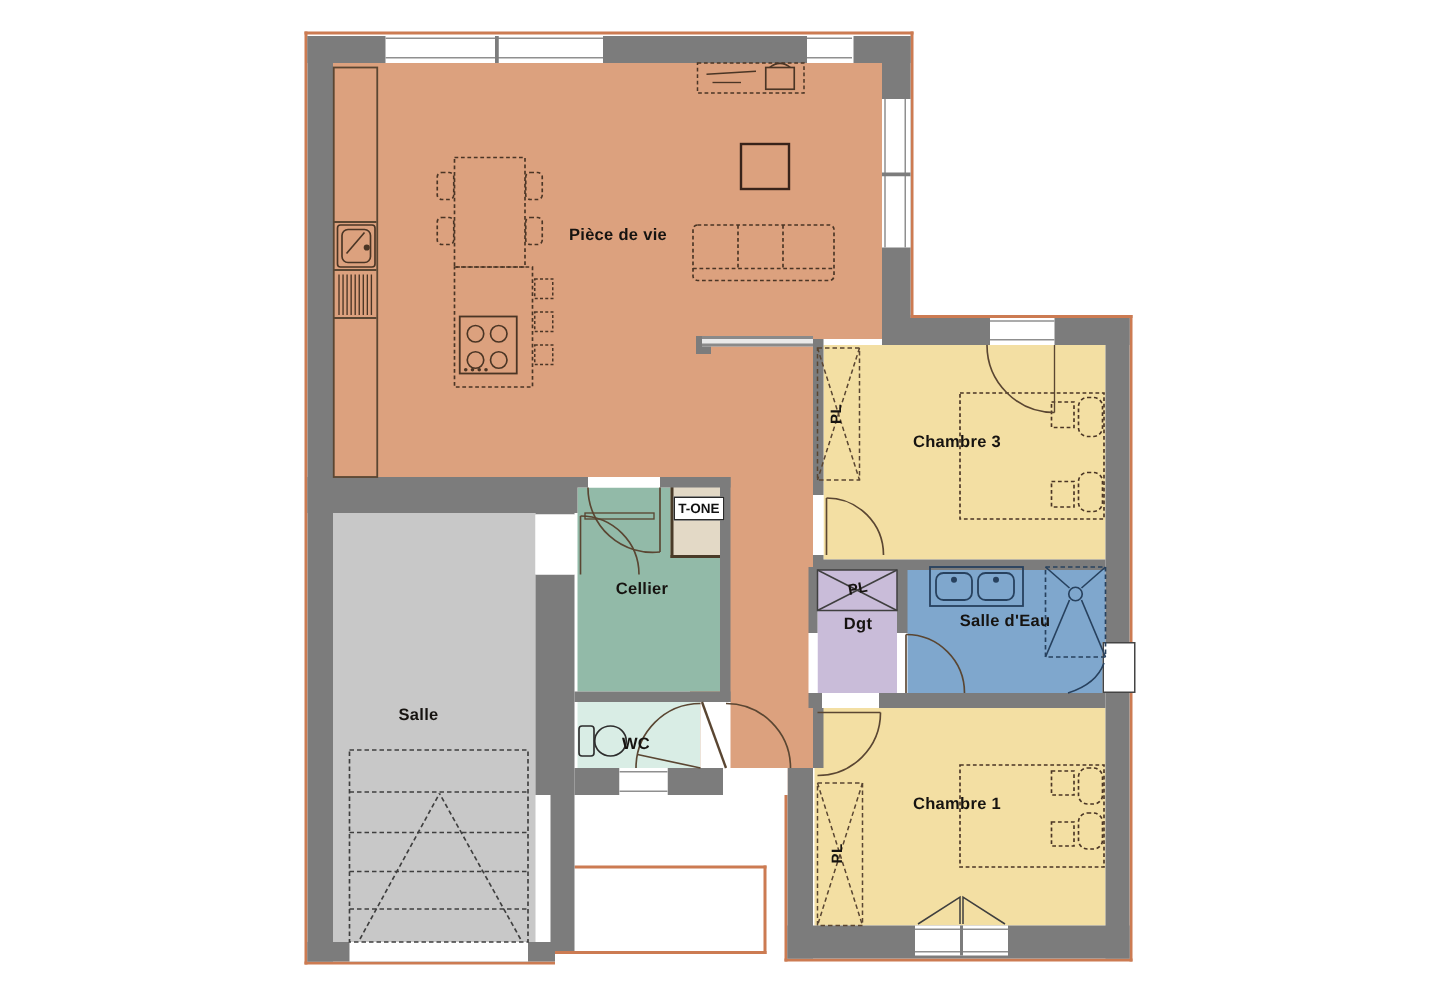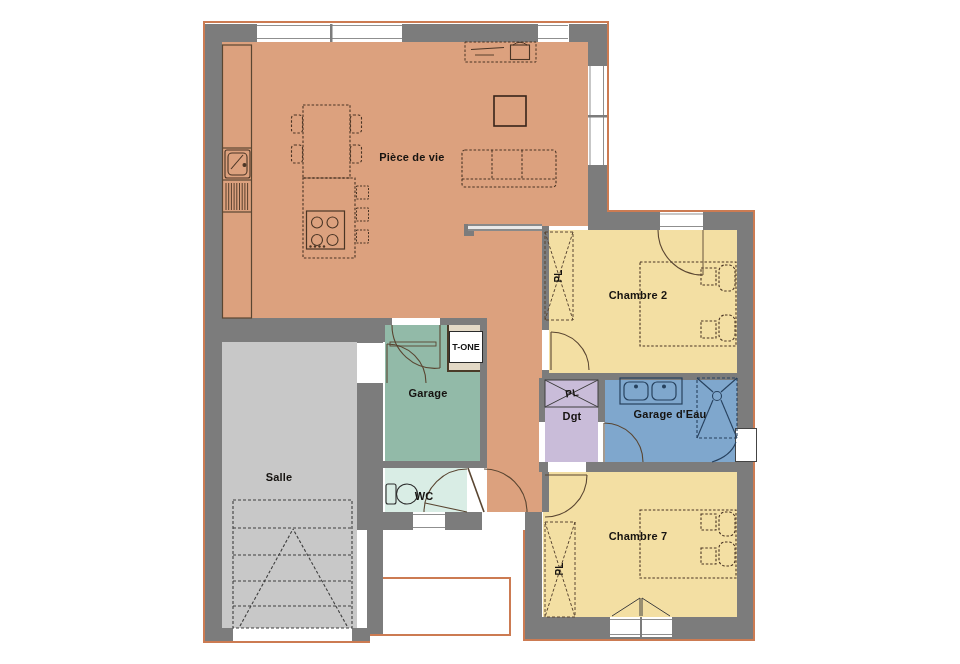--- a/index.html
+++ b/index.html
@@ -273,25 +273,25 @@
       <path d="M 658 230 A 45 45 0 0 0 703 275"></path>
         <line x1="703" y1="230" x2="703" y2="275" stroke-width="0.9"></line>
       <path d="M 587 475 A 42 42 0 0 1 545 517"></path>
         <line x1="545" y1="475" x2="587" y2="475"></line>
       <path d="M 604 423 A 39 39 0 0 1 643 462"></path>
         <line x1="604" y1="423" x2="604" y2="462"></line>
     </g>
   </svg>
 
   <div class="lbl" style="left:412px;top:157px">Pièce de vie</div>
-  <div class="lbl" style="left:428px;top:393px">Garage</div>
+  <div class="lbl" style="left:428px;top:393px">Cellier</div>
   <div class="lbl" style="left:424px;top:496px">WC</div>
   <div class="lbl" style="left:279px;top:477px">Salle</div>
-  <div class="lbl" style="left:638px;top:295px">Chambre 2</div>
-  <div class="lbl" style="left:638px;top:536px">Chambre 7</div>
-  <div class="lbl" style="left:670px;top:414px">Garage d'Eau</div>
+  <div class="lbl" style="left:638px;top:295px">Chambre 3</div>
+  <div class="lbl" style="left:638px;top:536px">Chambre 1</div>
+  <div class="lbl" style="left:670px;top:414px">Salle d'Eau</div>
   <div class="lbl" style="left:572px;top:416px">Dgt</div>
   <div class="lbl small rot90" style="left:558px;top:276px">PL</div>
   <div class="lbl small rot10" style="left:572px;top:393px">PL</div>
   <div class="lbl small rot90" style="left:559px;top:569px">PL</div>
-  <div class="tone" style="left:449px;top:331px;width:34px;height:32px">T-ONE</div>
+  <div class="tone" style="left:449px;top:331px;width:34px;height:16px">T-ONE</div>
 
 </div>
 
 </body></html>

